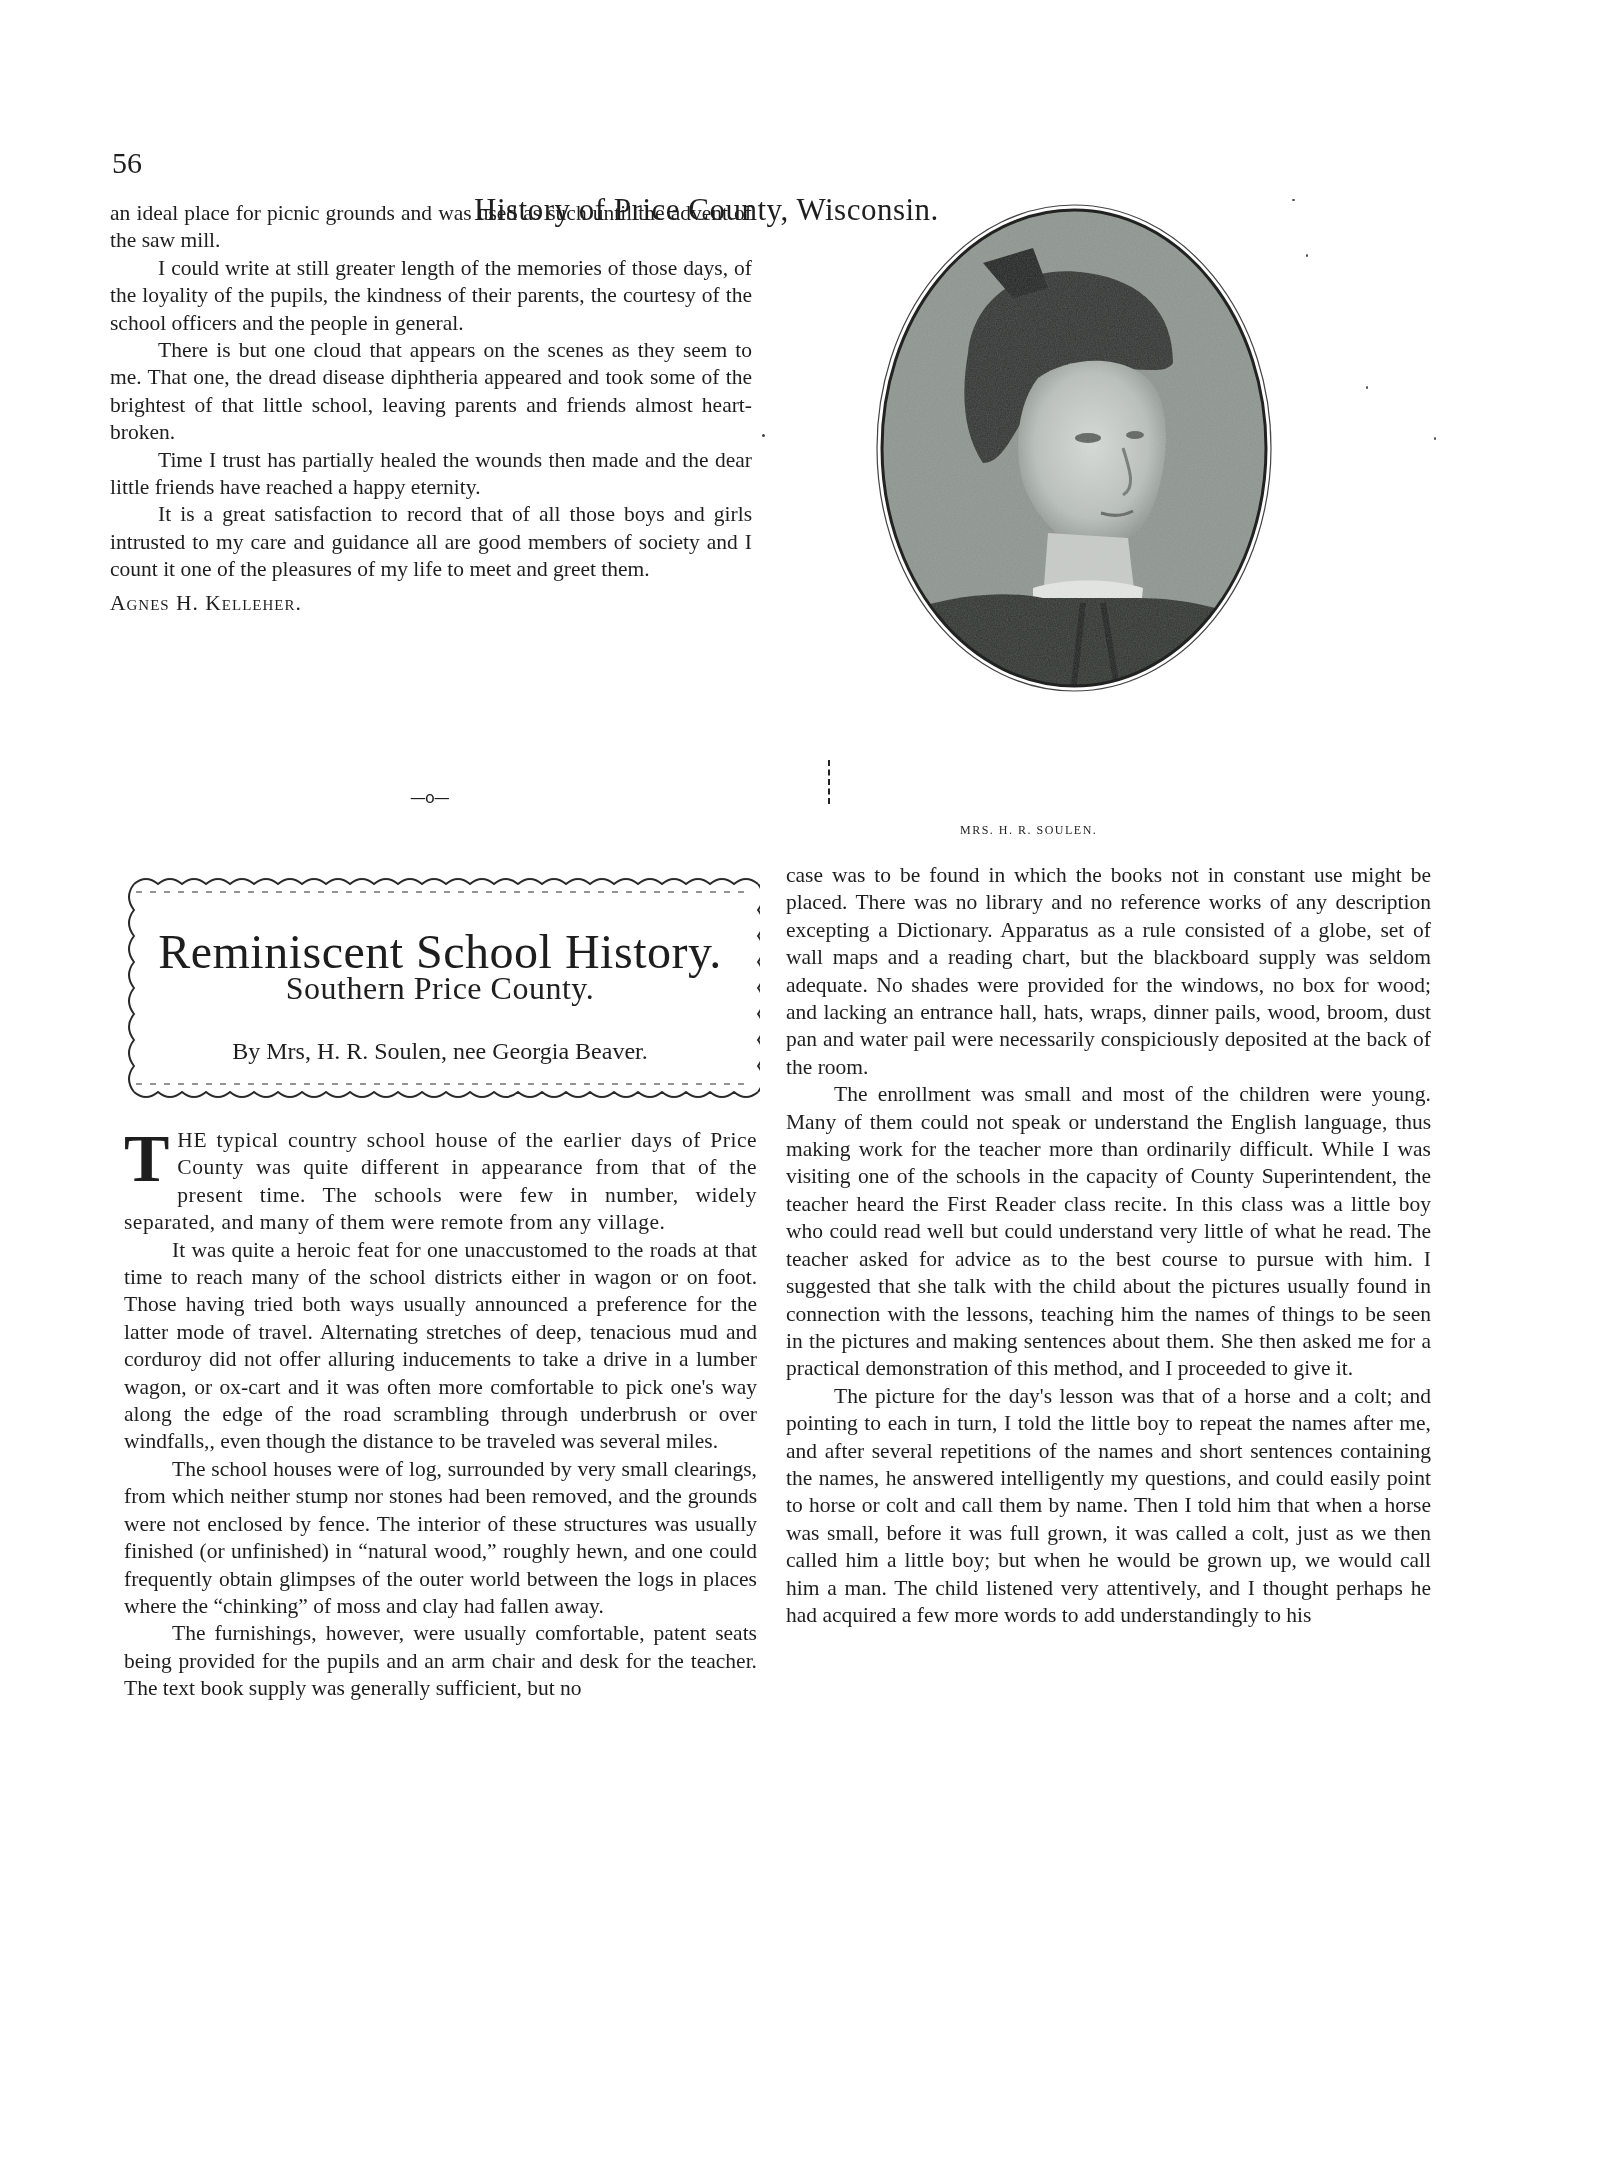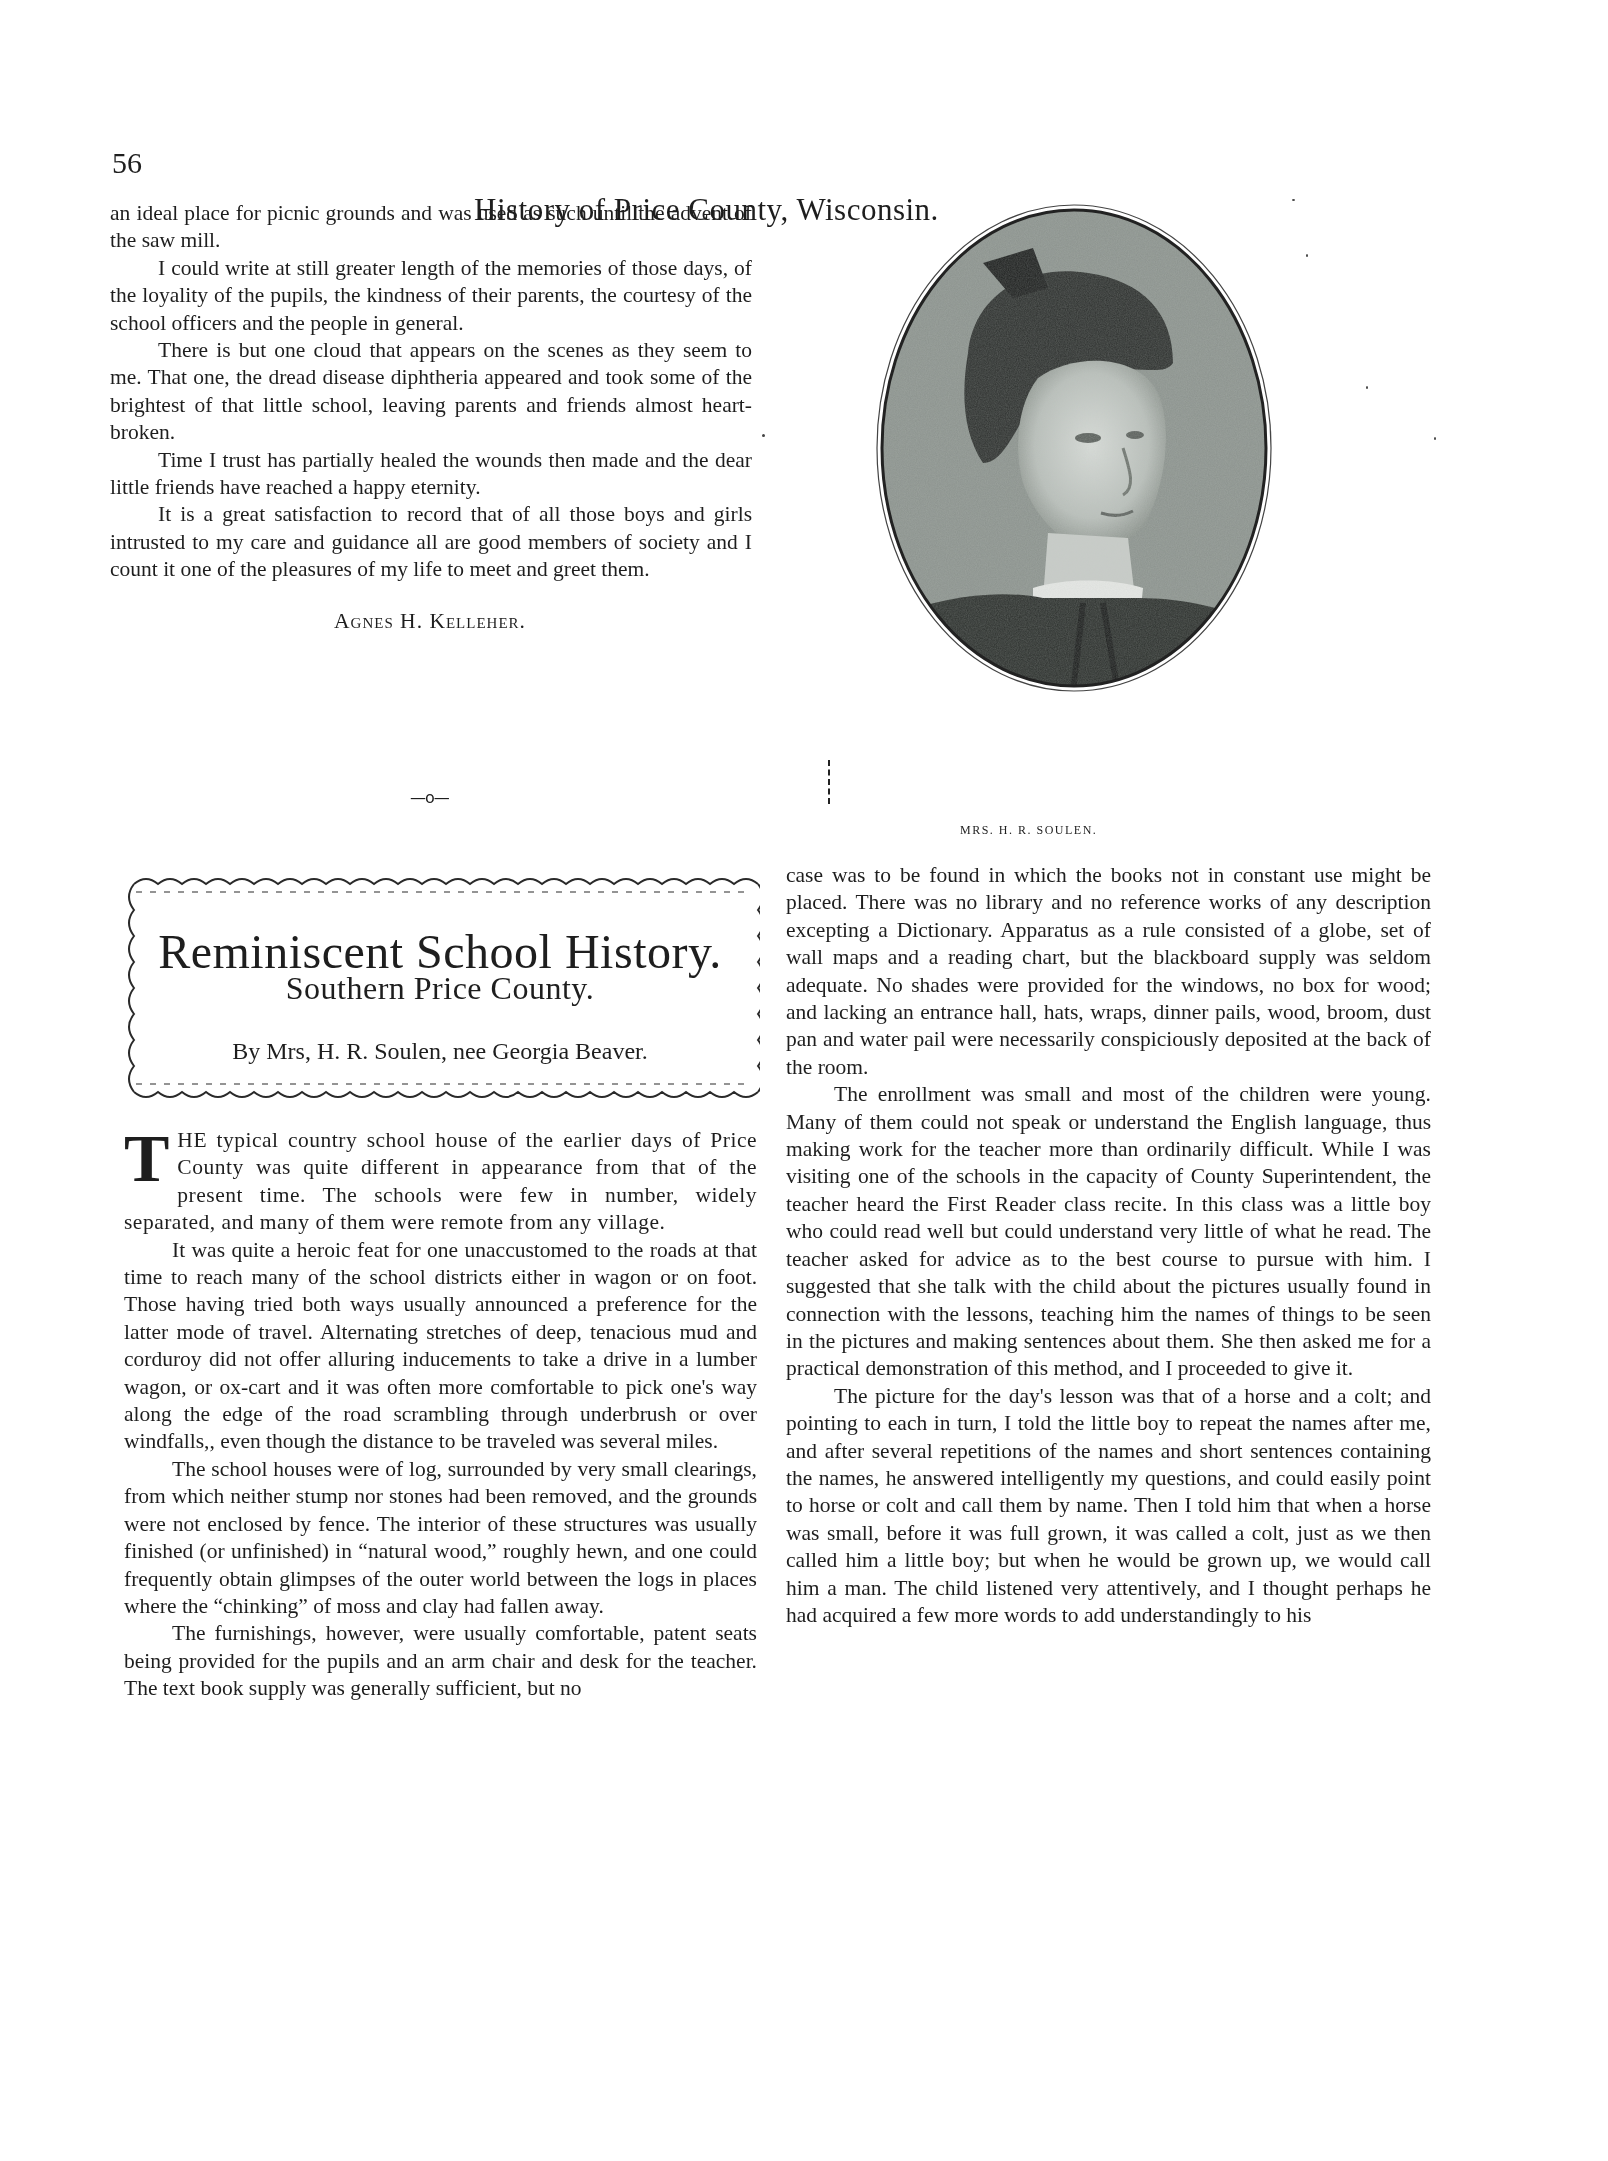--- a/index.html
+++ b/index.html
@@ -6,21 +6,21 @@
   body { width: 1608px; height: 2161px; position: relative; overflow: hidden;
          font-family: "Liberation Serif", "DejaVu Serif", serif; color: #1e1e1e; }
   .page-num { position: absolute; left: 112px; top: 146px; font-size: 30px; }
   .running-head { position: absolute; left: 474px; top: 144px; font-size: 31px; letter-spacing: 0.5px; margin-top: 48px; }
   .col { position: absolute; font-size: 21.5px; line-height: 27.4px; text-align: justify; }
   .col p { margin: 0; text-indent: 48px; }
   .col p.noindent { text-indent: 0; }
   .col-left-top { left: 110px; top: 200px; width: 642px; }
   .col-left-bottom { left: 124px; top: 1127px; width: 633px; }
   .col-right { left: 786px; top: 862px; width: 645px; }
-  .signature { text-align: center; font-variant: small-caps; margin-top: 24px; letter-spacing: 1px; padding-right: 2px; }
+  .signature { text-align: left; font-variant: small-caps; margin-top: 6px; letter-spacing: 1px; padding-right: 2px; }
   .separator { position: absolute; left: 410px; top: 788px; font-size: 16px; letter-spacing: -1px; font-family: "DejaVu Sans", sans-serif; }
   .portrait-wrap { position: absolute; left: 873px; top: 203px; width: 402px; height: 490px; }
   .portrait-wrap svg { width: 100%; height: 100%; }
   .caption { position: absolute; left: 960px; top: 823px; font-size: 12px; letter-spacing: 1.5px; font-variant: small-caps; }
   .ticks { position: absolute; left: 828px; top: 760px; width: 2px; height: 44px; border-left: 2px dashed #222; }
   .title-box { position: absolute; left: 120px; top: 872px; width: 640px; height: 232px; }
   .title-box svg.frame { position: absolute; left: 0; top: 0; width: 100%; height: 100%; }
   .title-line1 { position: absolute; top: 52px; left: 0; width: 100%; text-align: center; font-size: 48px; letter-spacing: 0.5px; }
   .title-line2 { position: absolute; top: 98px; left: 0; width: 100%; text-align: center; font-size: 32px; letter-spacing: 0.5px; }
   .byline { position: absolute; top: 166px; left: 0; width: 100%; text-align: center; font-size: 24px; }

